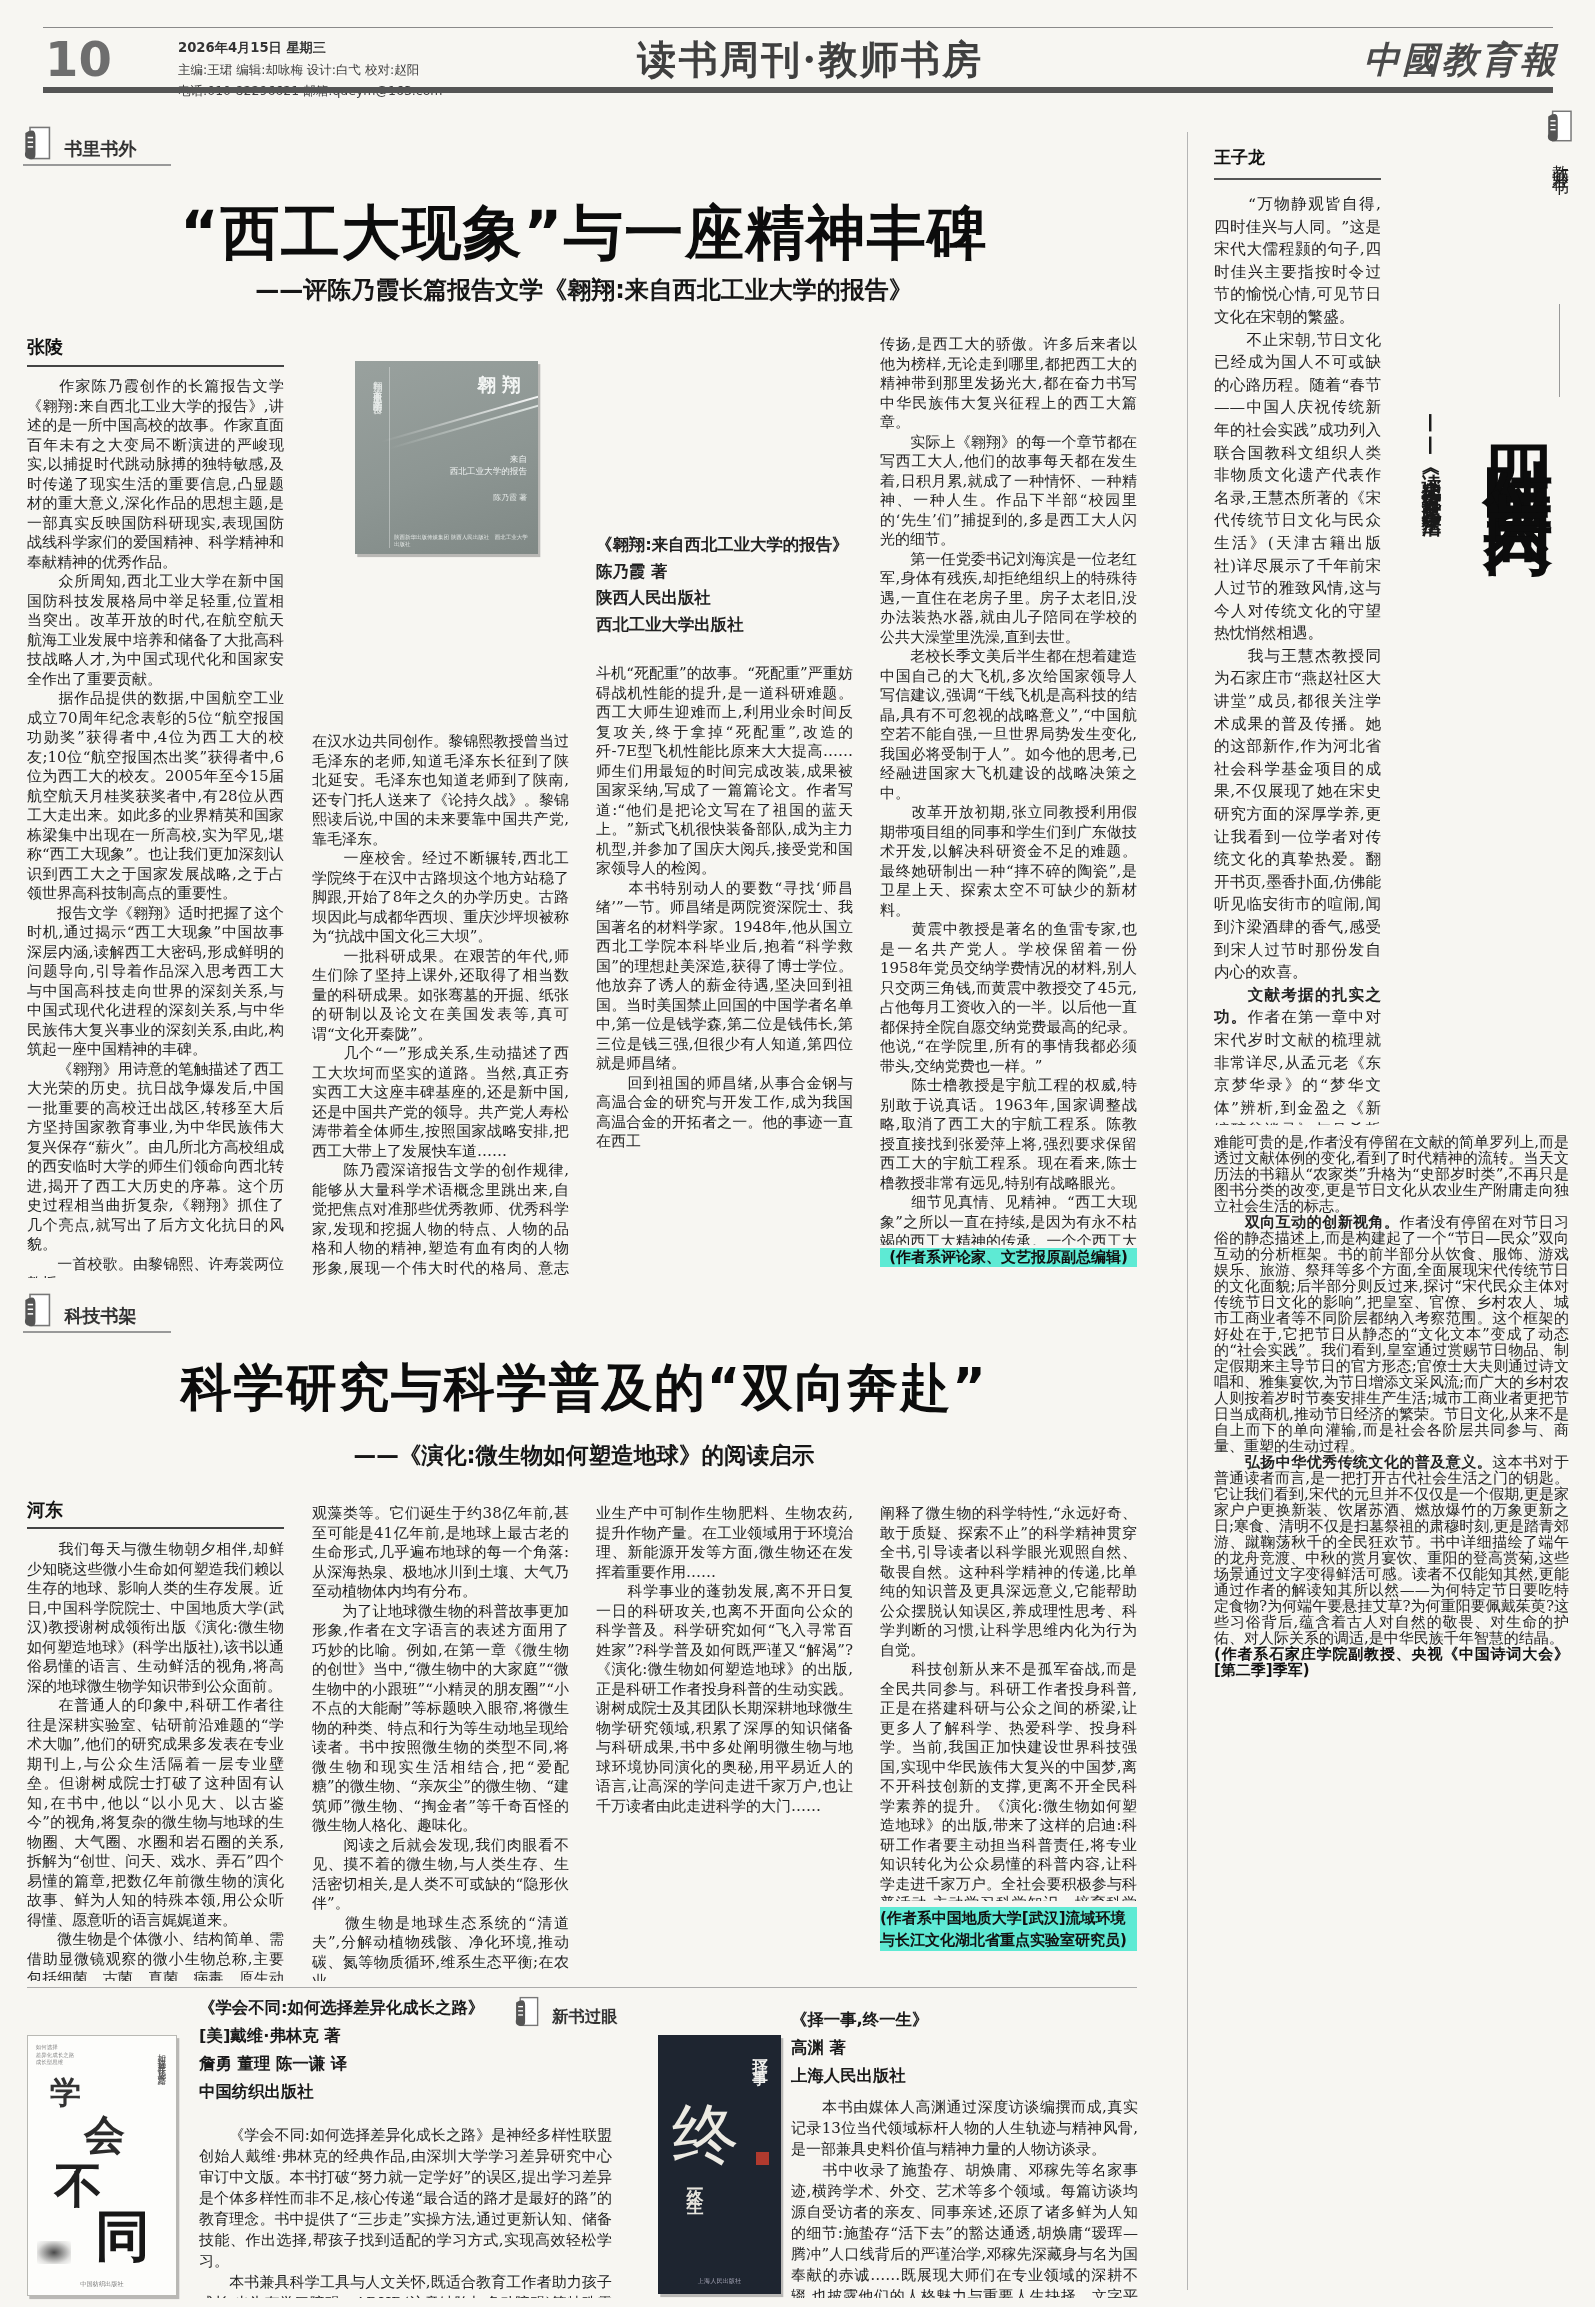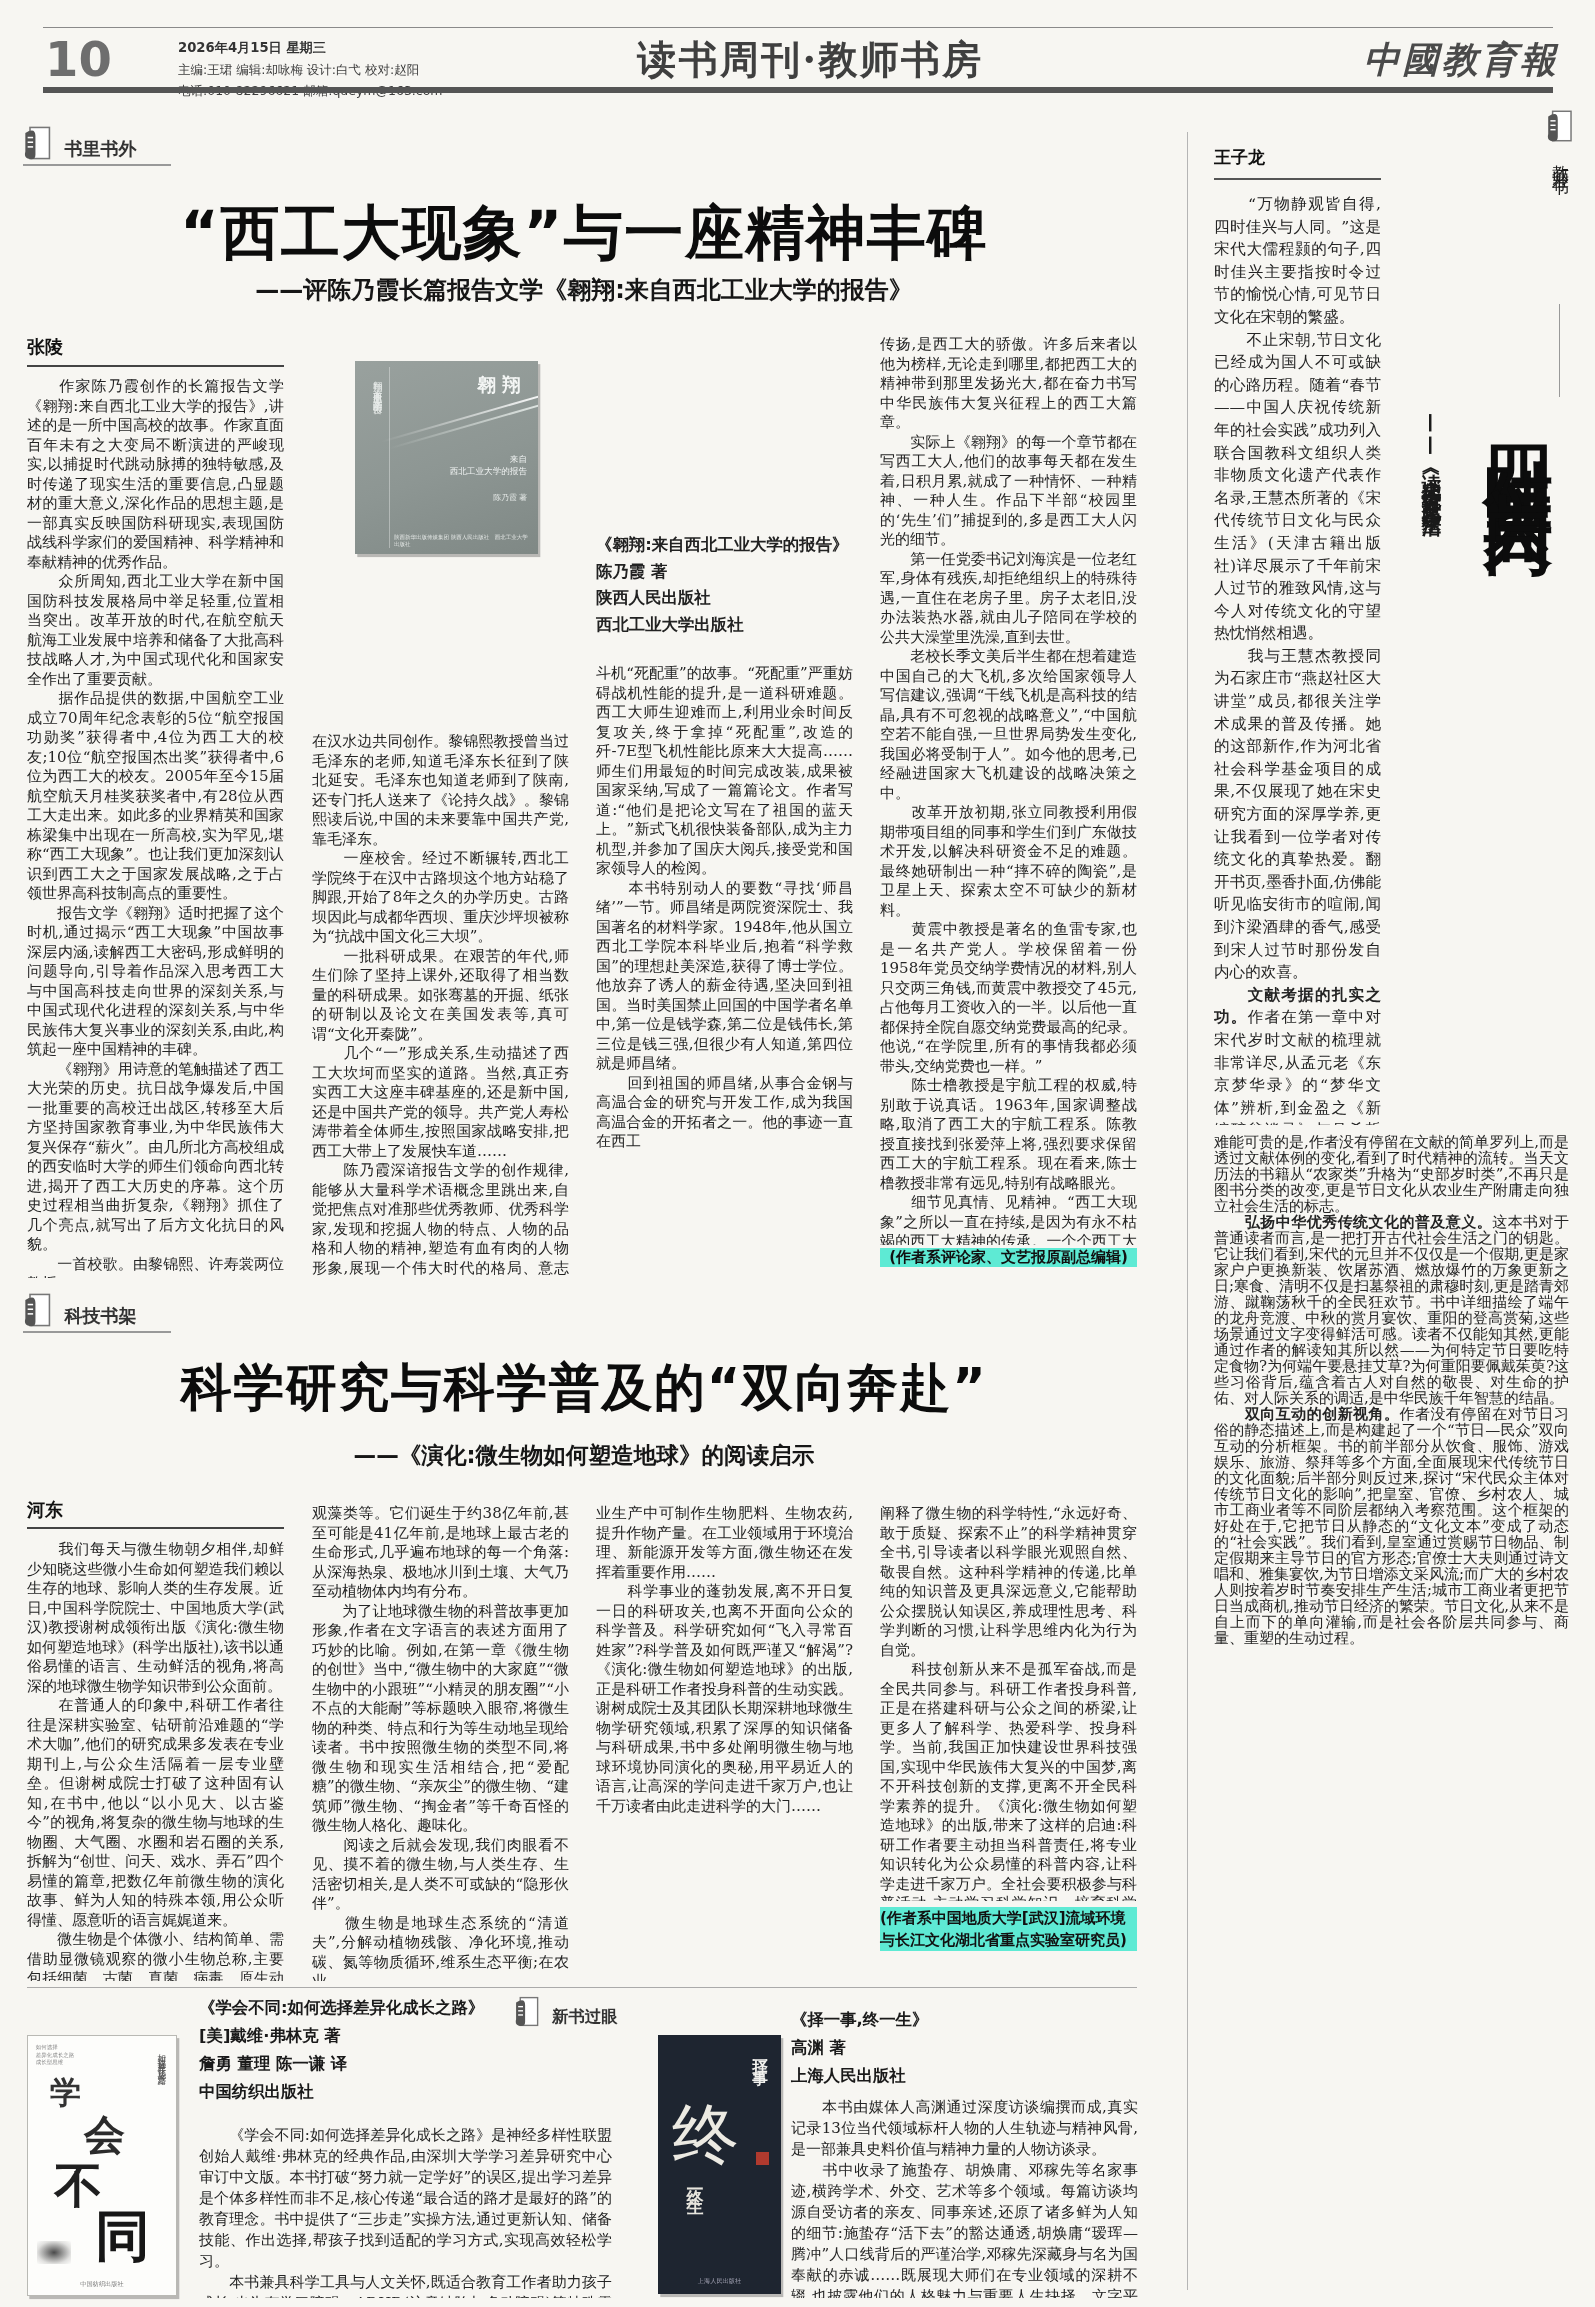--- a/index.html
+++ b/index.html
@@ -218,16 +218,17 @@
 　　不止宋朝,节日文化已经成为国人不可或缺的心路历程。随着“春节——中国人庆祝传统新年的社会实践”成功列入联合国教科文组织人类非物质文化遗产代表作名录,王慧杰所著的《宋代传统节日文化与民众生活》(天津古籍出版社)详尽展示了千年前宋人过节的雅致风情,这与今人对传统文化的守望热忱悄然相遇。
 　　我与王慧杰教授同为石家庄市“燕赵社区大讲堂”成员,都很关注学术成果的普及传播。她的这部新作,作为河北省社会科学基金项目的成果,不仅展现了她在宋史研究方面的深厚学养,更让我看到一位学者对传统文化的真挚热爱。翻开书页,墨香扑面,仿佛能听见临安街市的喧闹,闻到汴梁酒肆的香气,感受到宋人过节时那份发自内心的欢喜。</div>
   <p><b class="lead">　　文献考据的扎实之功。</b><span>作者在第一章中对宋代岁时文献的梳理就非常详尽,从孟元老《东京梦华录》的“梦华文体”辨析,到金盈之《新编醉翁谈录》与吕希哲《岁时杂记》的承袭关系考证,从《事类赋》《太平御览》等大型类书的岁时部类,到陈振孙《直斋书录解题》中时令书籍从子部移入史部的学术史意义,若不是多年潜心钻研,断然做不到如此清晰。更</span></p>
 </div>
 
 <div class="abs vert" style="left:1473px;top:393px;height:577px;font-size:69px;font-weight:bold;color:#0c0c0c;letter-spacing:11px;font-family:'DejaVu Sans','Liberation Sans',sans-serif;">四时佳兴与人同</div>
 <div class="abs vert" style="left:1418px;top:413px;height:545px;font-size:19.5px;font-weight:bold;color:#1a1a1a;letter-spacing:3.1px;font-family:'DejaVu Sans','Liberation Sans',sans-serif;">——读《宋代传统节日文化与民众生活》</div>
 
 <div class="abs songtext" style="left:1214px;top:1134px;width:355px;height:1165px;overflow:hidden;font-size:15px;line-height:16px;">
   <p><span>难能可贵的是,作者没有停留在文献的简单罗列上,而是透过文献体例的变化,看到了时代精神的流转。当天文历法的书籍从“农家类”升格为“史部岁时类”,不再只是图书分类的改变,更是节日文化从农业生产附庸走向独立社会生活的标志。</span></p>
+  <p><b class="lead">　　双向互动的创新视角。</b><span>作者没有停留在对节日习俗的静态描述上,而是构建起了一个“节日—民众”双向互动的分析框架。书的前半部分从饮食、服饰、游戏娱乐、旅游、祭拜等多个方面,全面展现宋代传统节日的文化面貌;后半部分则反过来,探讨“宋代民众主体对传统节日文化的影响”,把皇室、官僚、乡村农人、城市工商业者等不同阶层都纳入考察范围。这个框架的好处在于,它把节日从静态的“文化文本”变成了动态的“社会实践”。我们看到,皇室通过赏赐节日物品、制定假期来主导节日的官方形态;官僚士大夫则通过诗文唱和、雅集宴饮,为节日增添文采风流;而广大的乡村农人则按着岁时节奏安排生产生活;城市工商业者更把节日当成商机,推动节日经济的繁荣。节日文化,从来不是自上而下的单向灌输,而是社会各阶层共同参与、商量、重塑的生动过程。</span></p>
   <p><b class="lead">　　弘扬中华优秀传统文化的普及意义。</b><span>这本书对于普通读者而言,是一把打开古代社会生活之门的钥匙。它让我们看到,宋代的元旦并不仅仅是一个假期,更是家家户户更换新装、饮屠苏酒、燃放爆竹的万象更新之日;寒食、清明不仅是扫墓祭祖的肃穆时刻,更是踏青郊游、蹴鞠荡秋千的全民狂欢节。书中详细描绘了端午的龙舟竞渡、中秋的赏月宴饮、重阳的登高赏菊,这些场景通过文字变得鲜活可感。读者不仅能知其然,更能通过作者的解读知其所以然——为何特定节日要吃特定食物?为何端午要悬挂艾草?为何重阳要佩戴茱萸?这些习俗背后,蕴含着古人对自然的敬畏、对生命的护佑、对人际关系的调适,是中华民族千年智慧的结晶。</span></p>
-  <p><b class="lead">　　双向互动的创新视角。</b><span>作者没有停留在对节日习俗的静态描述上,而是构建起了一个“节日—民众”双向互动的分析框架。书的前半部分从饮食、服饰、游戏娱乐、旅游、祭拜等多个方面,全面展现宋代传统节日的文化面貌;后半部分则反过来,探讨“宋代民众主体对传统节日文化的影响”,把皇室、官僚、乡村农人、城市工商业者等不同阶层都纳入考察范围。这个框架的好处在于,它把节日从静态的“文化文本”变成了动态的“社会实践”。我们看到,皇室通过赏赐节日物品、制定假期来主导节日的官方形态;官僚士大夫则通过诗文唱和、雅集宴饮,为节日增添文采风流;而广大的乡村农人则按着岁时节奏安排生产生活;城市工商业者更把节日当成商机,推动节日经济的繁荣。节日文化,从来不是自上而下的单向灌输,而是社会各阶层共同参与、商量、重塑的生动过程。</span></p>
+  <p class="credit" style="background:none;">(作者系石家庄学院副教授、央视《中国诗词大会》[第二季]季军)</p>
 </div>
 
 
 </body></html>

